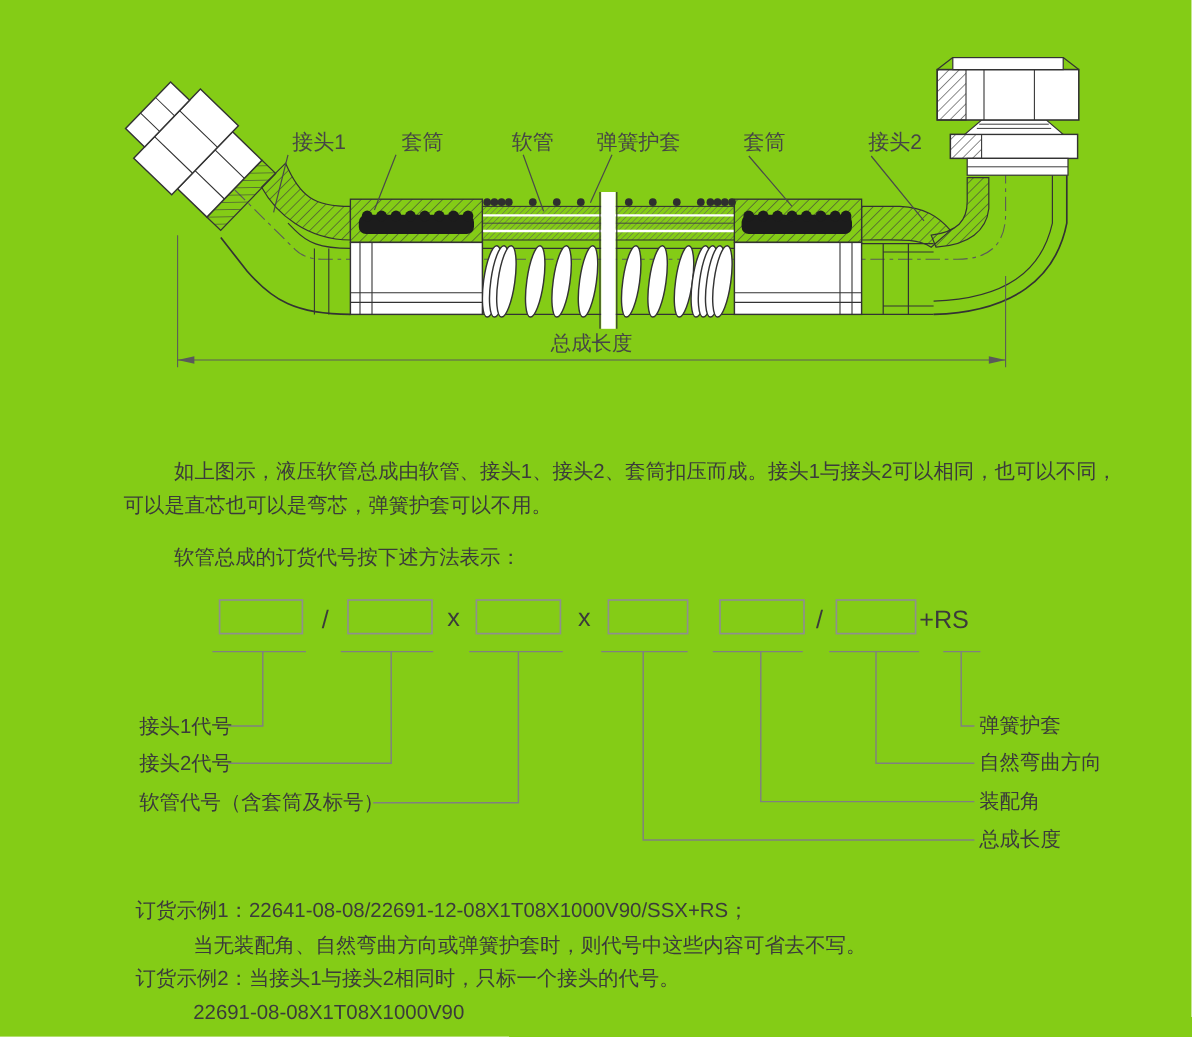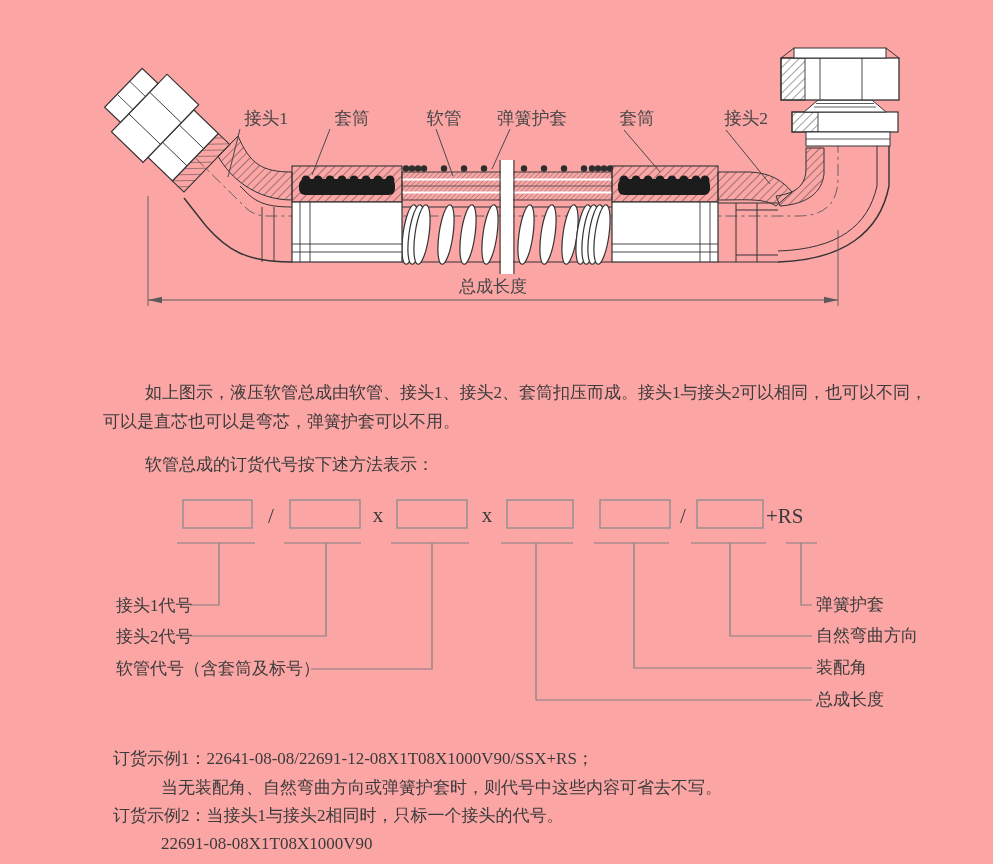--- a/index.html
+++ b/index.html
@@ -1,17 +1,17 @@
 <!DOCTYPE html>
 <html><head>
 <meta charset="utf-8">
 <style>
   html,body{margin:0;padding:0;background:#ffffff;}
-  .page{position:relative;width:993px;height:864px;background:#fca5a5;overflow:hidden;
-        font-family:Liberation Serif, serif;}
+  .page{position:relative;width:993px;height:864px;background:#84cc16;overflow:hidden;
+        font-family:Liberation Sans, sans-serif;}
   svg{position:absolute;left:0;top:0;}
   text{fill:#3b3b3b;}
   .callout{font-size:17.5px;fill:#464646;}
   .dimlabel{font-size:17px;fill:#464646;}
   .body-text{font-size:17px;}
   .sep{font-size:21px;}
   .code-label{font-size:17px;}
 </style>
 </head>
 <body>

